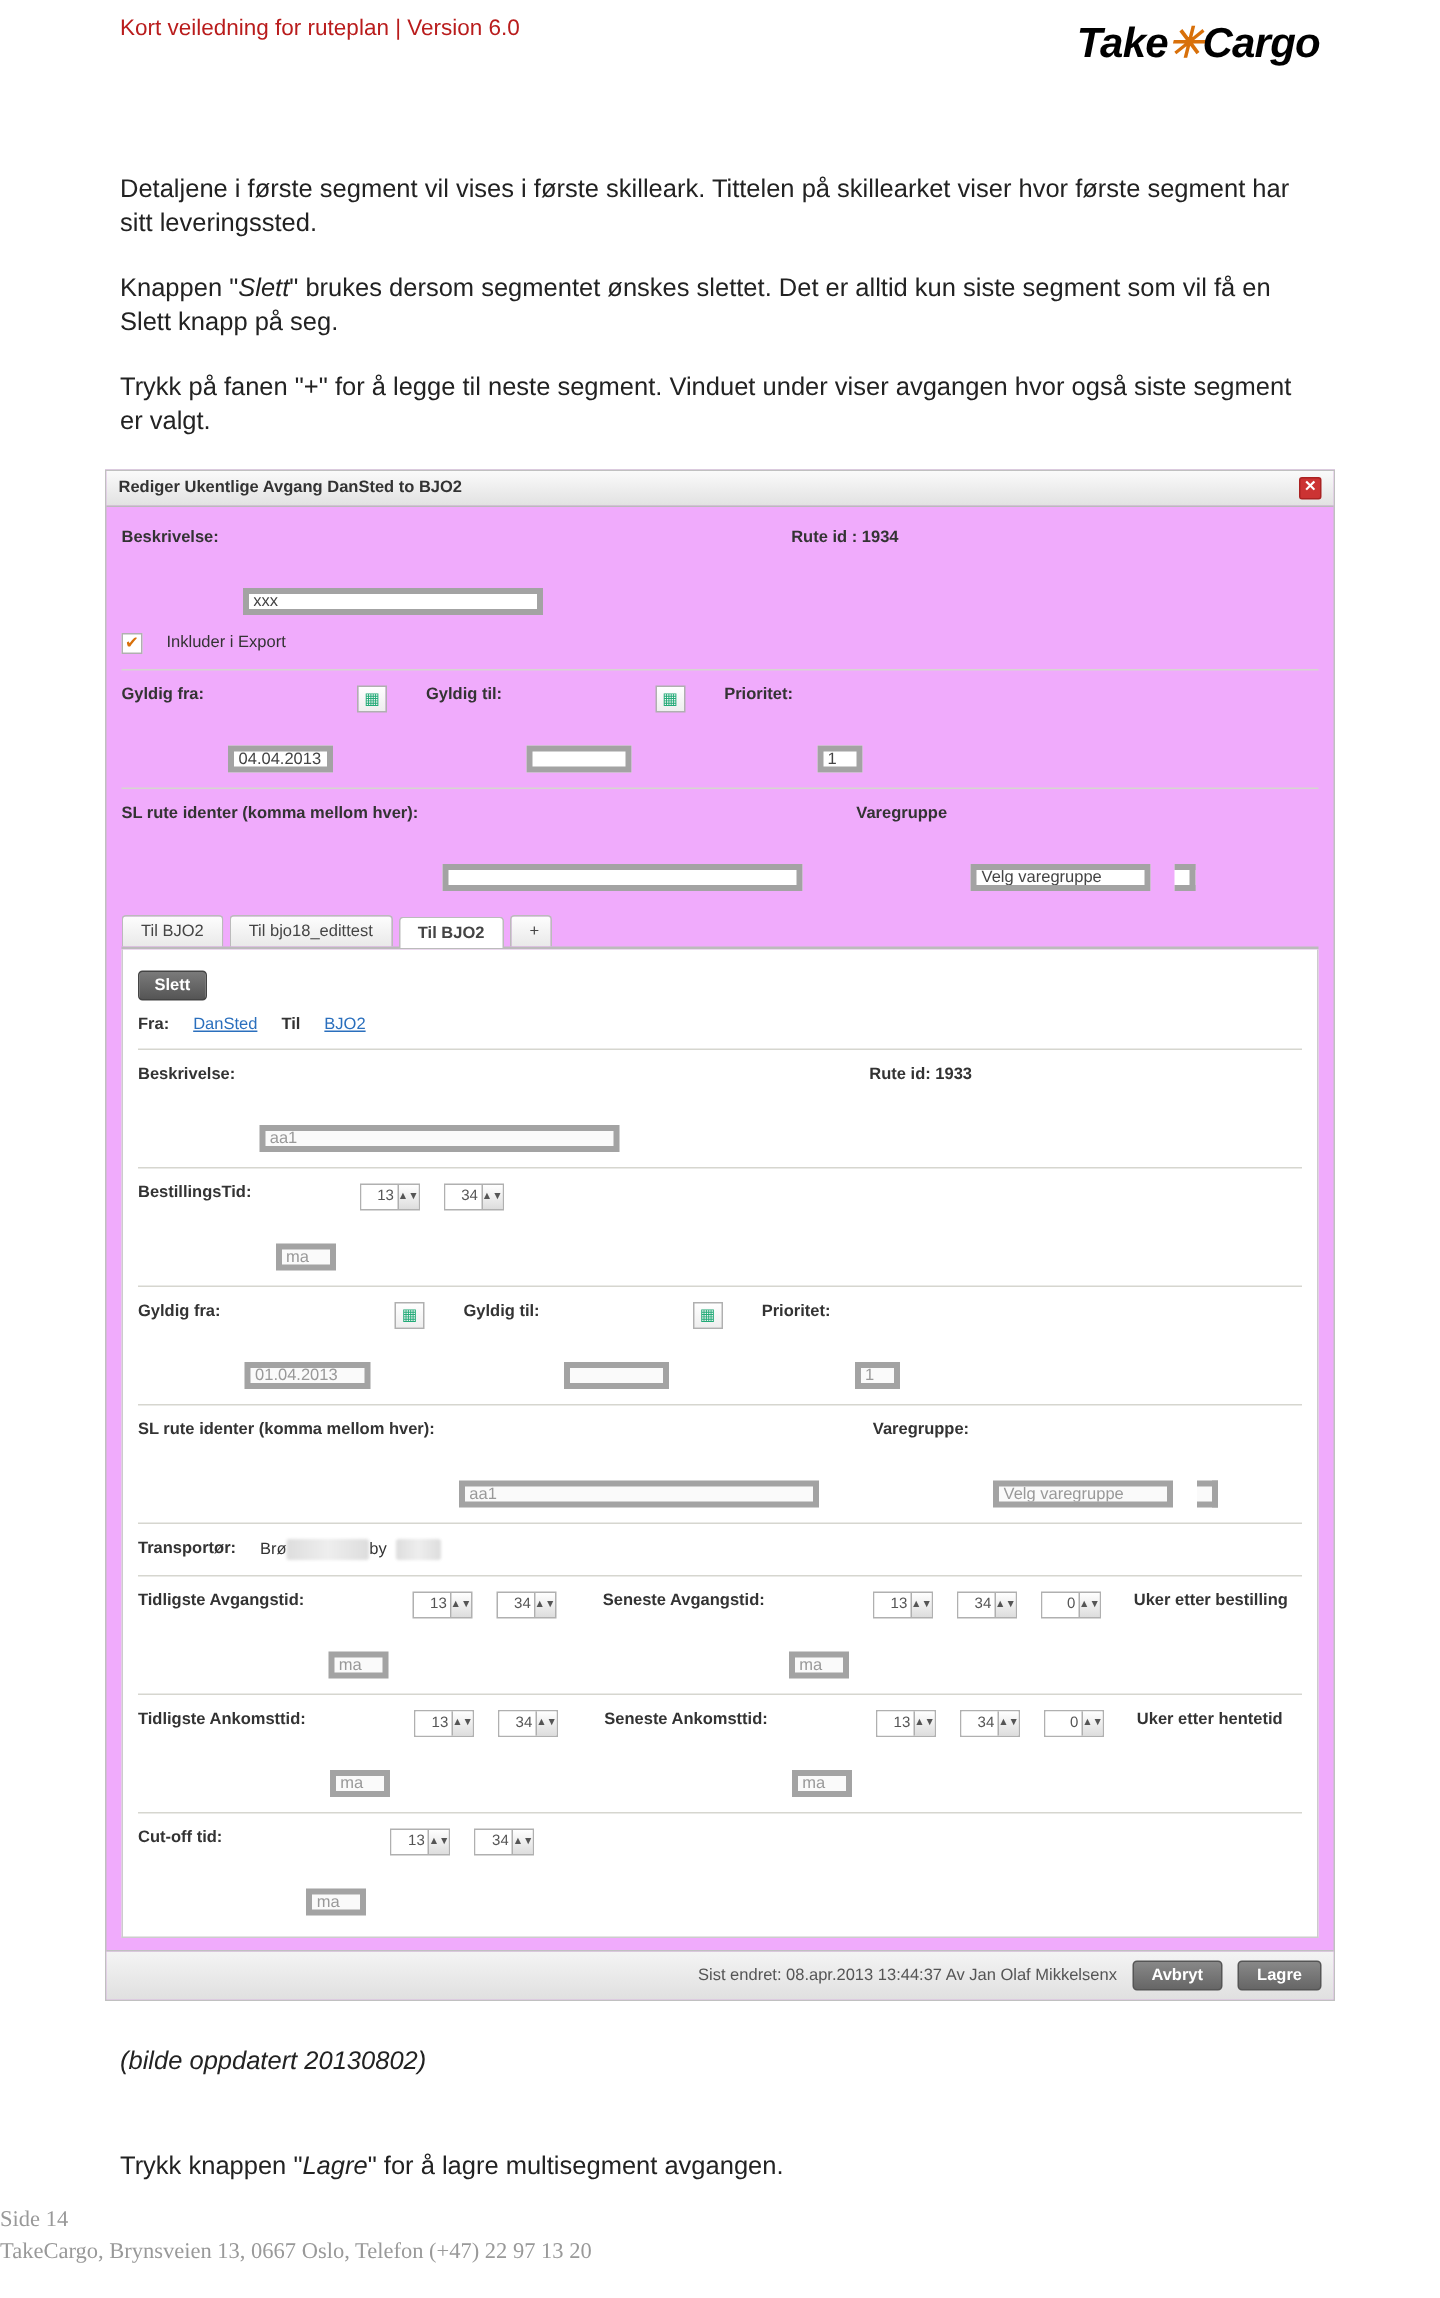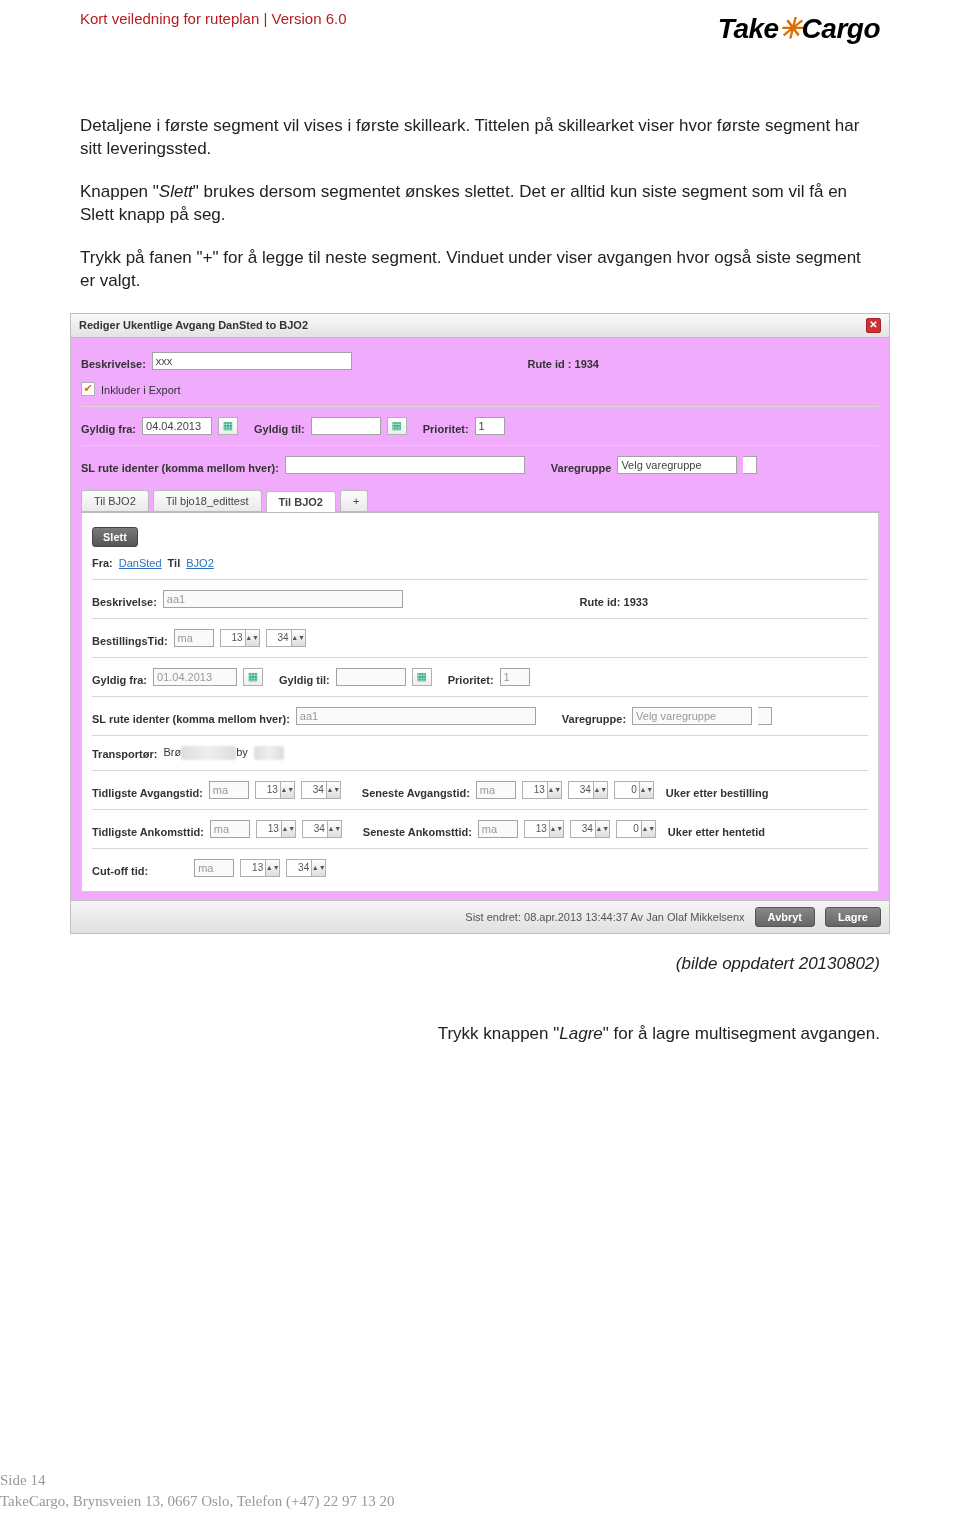--- a/index.html
+++ b/index.html
@@ -65,34 +65,35 @@
     width: 15px; height: 15px;
     background: #c33;
     border: 1px solid #a22;
     border-radius: 2px;
     display: flex; align-items: center; justify-content: center;
     color: #fff; font-size: 10px; line-height: 1;
   }
   .form-body { padding: 8px 10px; }
   .row {
     display: flex;
-    align-items: flex-end;
+    align-items: flex-start;
     padding: 6px 0;
-    gap: 6px;
+    gap: 16px;
     flex-wrap: wrap;
   }
   .hr { border-top: 1px solid #d6d6cf; margin: 4px 0; }
   .lbl { font-weight: bold; white-space: nowrap; }
   .txt-input {
     height: 18px;
-    border: 1px solid #a3a3a3;
+    border: 4px solid #a3a3a3;
     background: #fff;
     padding: 0 3px;
     font-size: 11px;
     color: #444;
+    margin-top: 40px;
   }
   .txt-dim { color: #999; background: #fafafa; }
   .cal-icon {
     width: 20px; height: 18px;
     background: linear-gradient(#fff,#eee);
     border: 1px solid #b0b0b0;
     display: inline-flex; align-items: center; justify-content: center;
     font-size: 11px; color: #2a7;
   }
   .spin {
@@ -168,24 +169,23 @@
   }
   .blurspot {
     display: inline-block;
     width: 55px; height: 14px;
     background: linear-gradient(90deg,#ddd,#eee,#ddd);
     filter: blur(1px);
     border-radius: 2px;
     vertical-align: middle;
   }
   .below-app {
-    padding: 20px 80px 0 80px;
+    padding: 30px 80px 0 80px;
     font-size: 17px;
     color: #222;
-    text-align: right;
   }
   .below-app .caption { font-style: italic; margin-bottom: 50px; }
   .page-footer {
     position: absolute;
     bottom: 20px;
     left: 0; right: 0;
     text-align: left;
     font-family: "Times New Roman", serif;
     color: #999;
     font-size: 15px;

